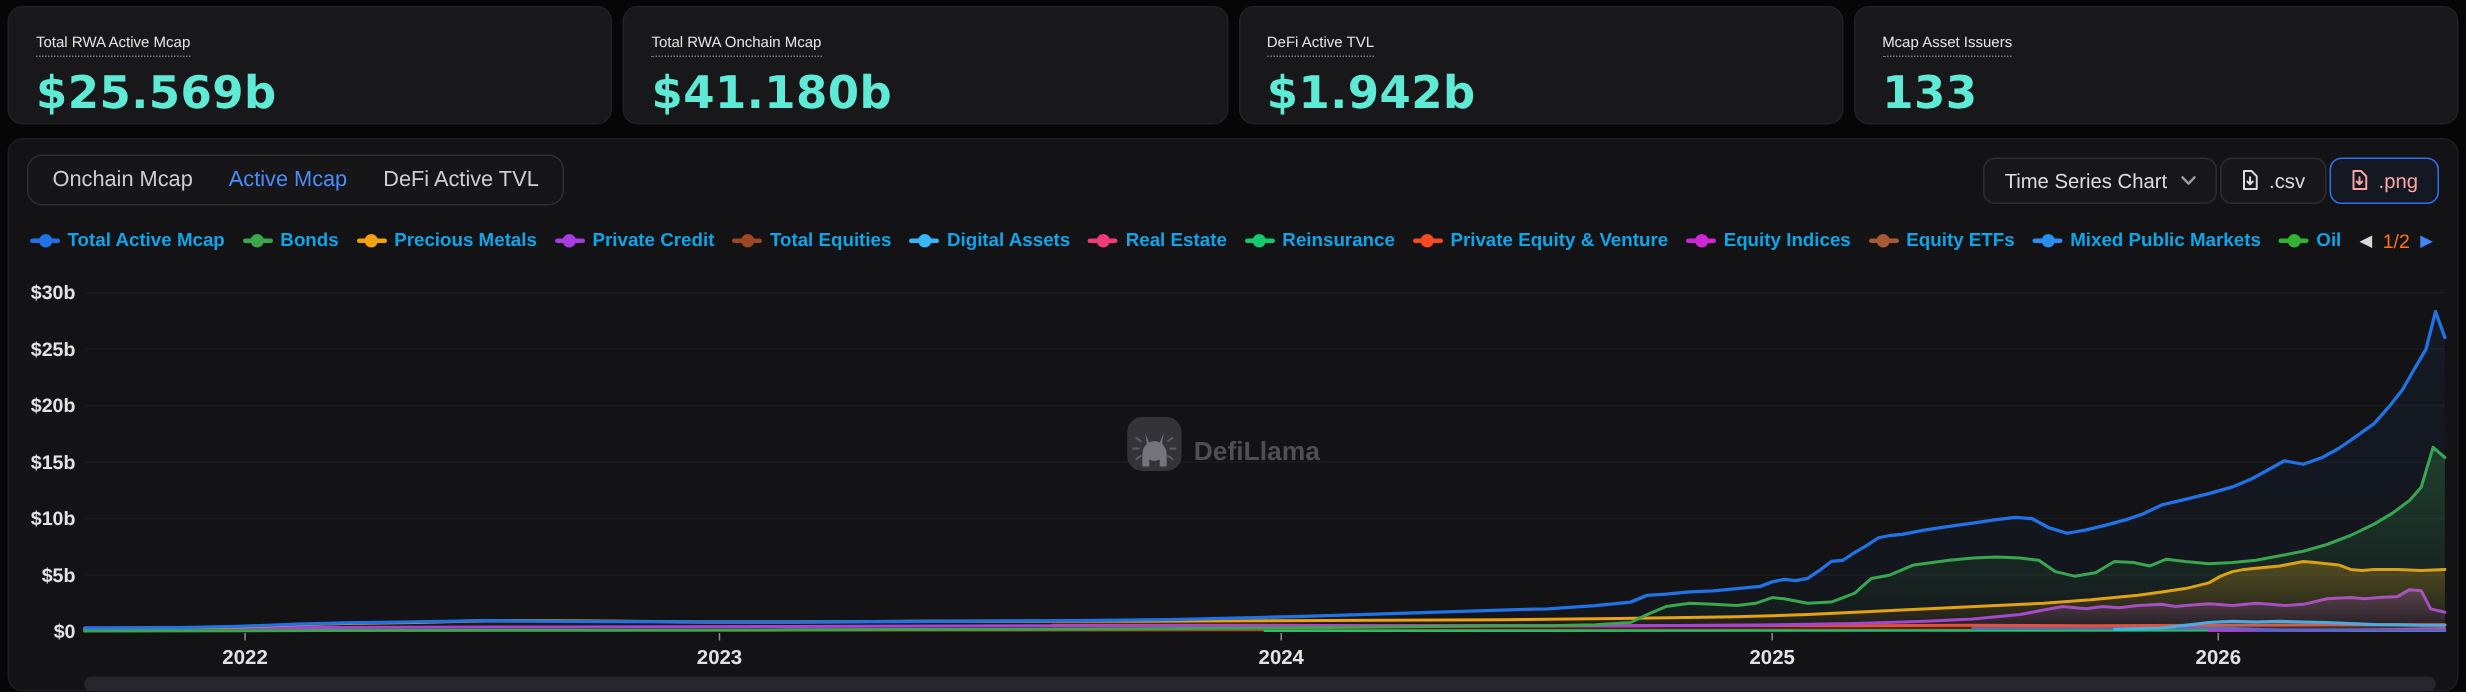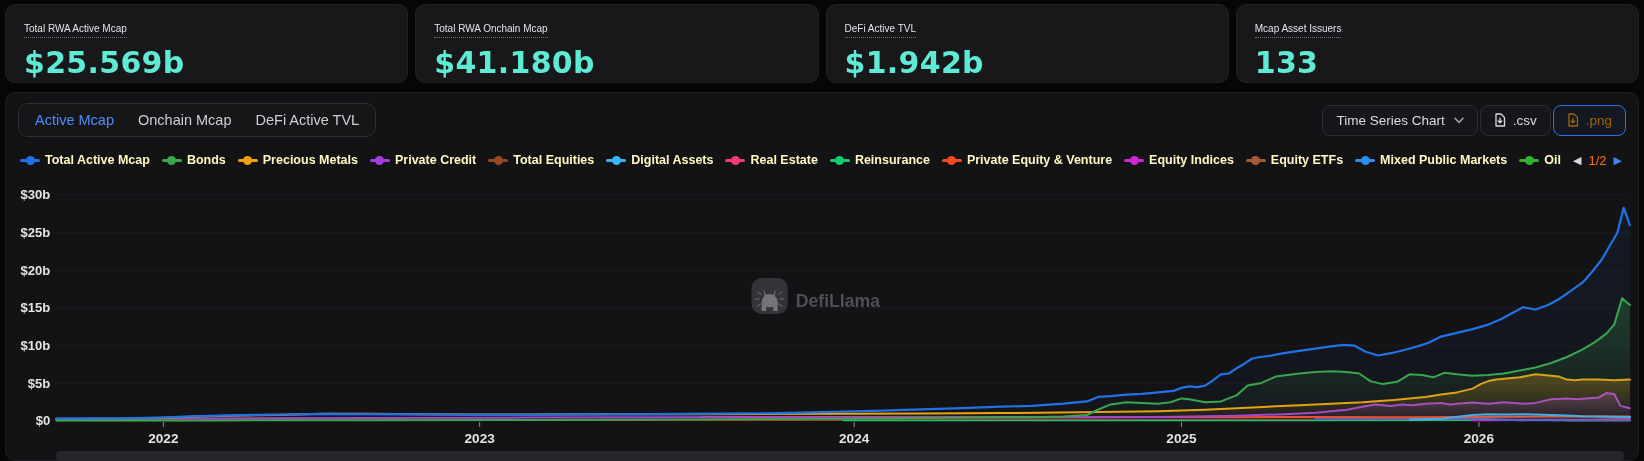--- a/index.html
+++ b/index.html
@@ -33,29 +33,29 @@
   .tab-group { display:flex; border:1px solid #2e2e34; border-radius:10px; padding:0 4px; background:#161619; }
   .tab { padding:8px 12px; font-size:14.5px; color:#cdcdd2; cursor:pointer; font-weight:500; }
   .tab.active { color:#4b8df8; }
   .controls { display:flex; gap:2px; align-items:center; }
   .ctrl-btn {
     display:flex; align-items:center; gap:7px; cursor:pointer;
     background:#17171b; border:1px solid #2c2c32; border-radius:8px;
     color:#dcdce0; font-size:13.5px; padding:7px 13px; font-family:inherit; font-weight:500;
   }
   .ctrl-btn .chev { margin-left:2px; }
-  .ctrl-btn.png { border-color:#2e6ff0; color:#a16207; background:rgba(46,111,240,0.06); }
+  .ctrl-btn.png { border-color:#2e6ff0; color:#fca5a5; background:rgba(46,111,240,0.06); }
   
   .legend-row { display:flex; align-items:center; margin-top:12px; padding:0 8px 0 14px; height:22px; }
   .legend-list { display:flex; gap:12px; overflow:hidden; white-space:nowrap; flex:1; align-items:center; }
   .legend-item { display:flex; align-items:center; gap:5px; flex:none; cursor:pointer; }
   .legend-marker { position:relative; width:20px; height:10px; }
   .legend-marker .bar { position:absolute; top:4px; left:0; right:0; height:2.5px; border-radius:2px; }
   .legend-marker .dot { position:absolute; top:0.5px; left:5.5px; width:9px; height:9px; border-radius:50%; }
-  .legend-label { font-size:12.5px; font-weight:600; color:#fef9c3; }
+  .legend-label { font-size:12.5px; font-weight:600; color:#0ea5e9; }
   .legend-pager { display:flex; align-items:center; gap:7px; flex:none; padding:0 8px 0 10px; }
   .pager-prev { color:#d8d8dc; font-size:11px; cursor:pointer; }
   .pager-page { color:#f97316; font-size:13px; }
   .pager-next { color:#4285f4; font-size:11px; cursor:pointer; }
   
   .chart-area { margin-top:6px; height:268px; position:relative; }
   .chart-area svg { display:block; width:100%; height:268px; }
   .zoom-slider { height:10px; margin:6px 14px 0 50px; background:#26262c; border-radius:5px; cursor:pointer; }
 </style>
 </head>
@@ -64,22 +64,22 @@
 <div class="stats-row" id="stats-row">
     <div class="stat-card"><span class="stat-label">Total RWA Active Mcap</span><div class="stat-value">$25.569b</div></div>
     <div class="stat-card"><span class="stat-label">Total RWA Onchain Mcap</span><div class="stat-value">$41.180b</div></div>
     <div class="stat-card"><span class="stat-label">DeFi Active TVL</span><div class="stat-value">$1.942b</div></div>
     <div class="stat-card"><span class="stat-label">Mcap Asset Issuers</span><div class="stat-value">133</div></div>
   </div>
 
 <div class="panel">
   <div class="panel-header">
     <div class="tab-group" id="tab-group">
+        <div class="tab">Onchain Mcap</div>
         <div class="tab active">Active Mcap</div>
-        <div class="tab">Onchain Mcap</div>
         <div class="tab">DeFi Active TVL</div>
       </div>
     <div class="controls">
       <button class="ctrl-btn">
         <span>Time Series Chart</span>
         <svg class="chev" width="10" height="7" viewBox="0 0 10 7">
             <path d="M1 1.2 L5 5.4 L9 1.2" stroke="#9a9aa0" stroke-width="1.6" fill="none" stroke-linecap="round" stroke-linejoin="round"></path>
           </svg>
       </button>
       <button class="ctrl-btn">

